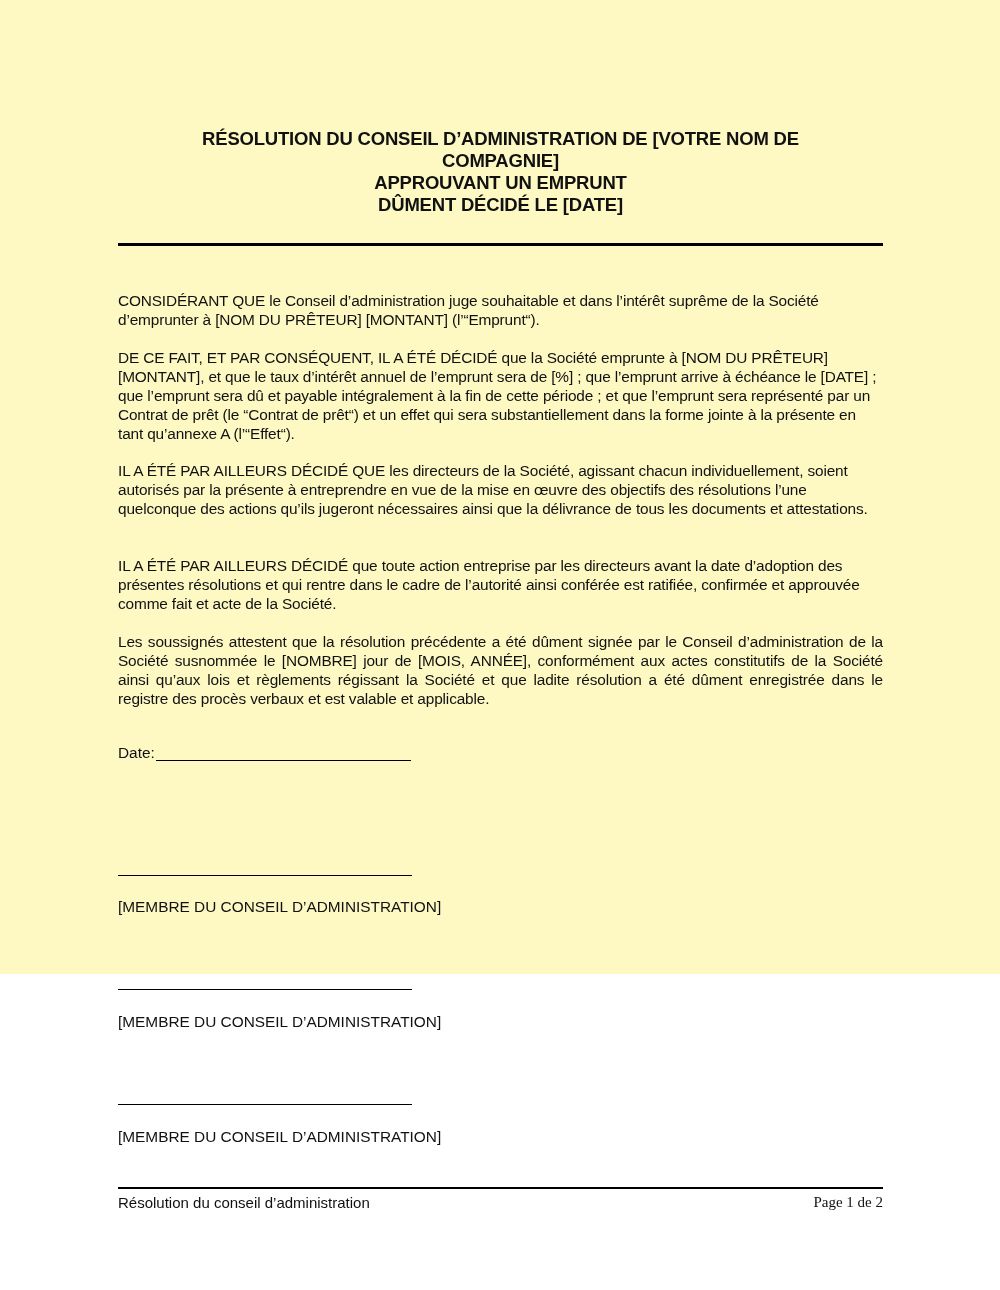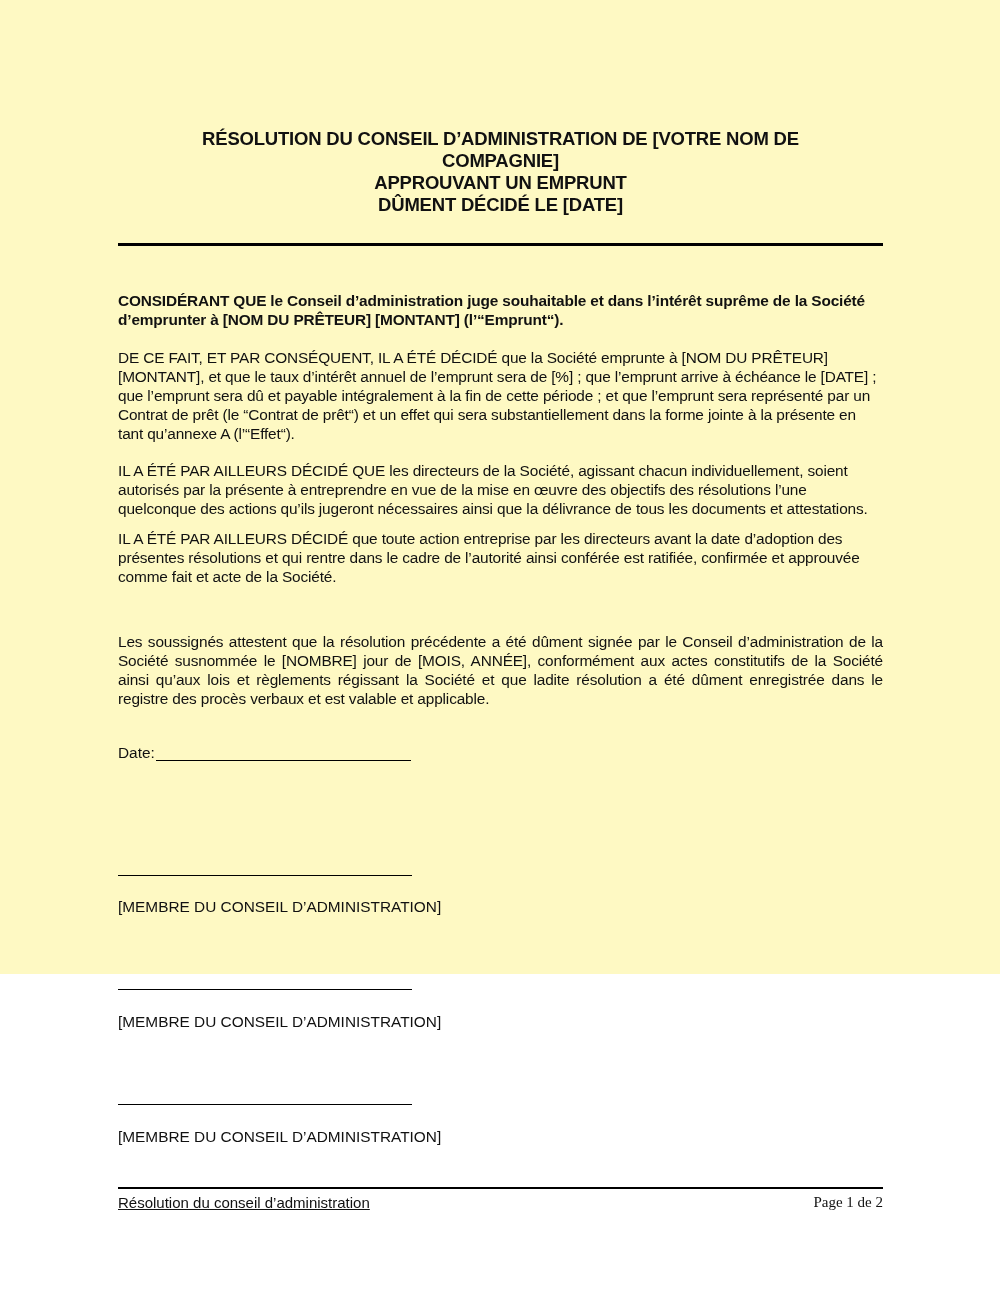--- a/index.html
+++ b/index.html
@@ -10,39 +10,39 @@
            font-weight: bold; font-size: 18.5px; line-height: 22px; letter-spacing: -0.2px; }
   .title div { margin: 0; }
   .rule-thick { position: absolute; left: 118px; width: 765px; top: 243px; height: 3px; background: #000; }
   .para { position: absolute; left: 118px; width: 765px; font-size: 15.4px; line-height: 19px; margin: 0; letter-spacing: -0.15px; }
   .justify { text-align: justify; }
   .sig-line { position: absolute; left: 118px; width: 294px; height: 1px; background: #000; }
   .date-row { position: absolute; left: 118px; top: 743px; font-size: 15.4px; line-height: 19px; display: flex; align-items: flex-start; }
   .date-line { display: inline-block; width: 255px; border-bottom: 1px solid #000; height: 17px; margin-left: 1px; }
   .member { position: absolute; left: 118px; font-size: 15.4px; line-height: 19px; }
   .footer-rule { position: absolute; left: 118px; width: 765px; top: 1187px; height: 2px; background: #000; }
-  .footer-left { position: absolute; left: 118px; top: 1193px; font-size: 15px; line-height: 19px; text-decoration: underline; }
+  .footer-left { position: absolute; left: 118px; top: 1193px; font-size: 15px; line-height: 19px; }
   .footer-right { position: absolute; right: 117px; top: 1193px; font-size: 15px; line-height: 19px; font-family: Liberation Serif, serif; }
 </style>
 </head>
 <body>
 
 <div class="page">
   <div class="title">
     <div>RÉSOLUTION DU CONSEIL D’ADMINISTRATION DE [VOTRE NOM DE</div>
     <div>COMPAGNIE]</div>
     <div>APPROUVANT UN EMPRUNT</div>
     <div>DÛMENT DÉCIDÉ LE [DATE]</div>
   </div>
   <div class="rule-thick"></div>
 
-  <p class="para" style="top:291px;font-weight:bold;">CONSIDÉRANT QUE le Conseil d’administration juge souhaitable et dans l’intérêt suprême de la Société d’emprunter à [NOM DU PRÊTEUR] [MONTANT] (l’“Emprunt“).</p>
+  <p class="para" style="top:291px;">CONSIDÉRANT QUE le Conseil d’administration juge souhaitable et dans l’intérêt suprême de la Société d’emprunter à [NOM DU PRÊTEUR] [MONTANT] (l’“Emprunt“).</p>
   <p class="para" style="top:348px;">DE CE FAIT, ET PAR CONSÉQUENT, IL A ÉTÉ DÉCIDÉ que la Société emprunte à [NOM DU PRÊTEUR] [MONTANT], et que le taux d’intérêt annuel de l’emprunt sera de [%] ; que l’emprunt arrive à échéance le [DATE] ; que l’emprunt sera dû et payable intégralement à la fin de cette période ; et que l’emprunt sera représenté par un Contrat de prêt (le “Contrat de prêt“) et un effet qui sera substantiellement dans la forme jointe à la présente en tant qu’annexe A (l’“Effet“).</p>
   <p class="para" style="top:461px;">IL A ÉTÉ PAR AILLEURS DÉCIDÉ QUE les directeurs de la Société, agissant chacun individuellement, soient autorisés par la présente à entreprendre en vue de la mise en œuvre des objectifs des résolutions l’une quelconque des actions qu’ils jugeront nécessaires ainsi que la délivrance de tous les documents et attestations.</p>
-  <p class="para" style="top:529px;">IL A ÉTÉ PAR AILLEURS DÉCIDÉ que toute action entreprise par les directeurs avant la date d’adoption des présentes résolutions et qui rentre dans le cadre de l’autorité ainsi conférée est ratifiée, confirmée et approuvée comme fait et acte de la Société.</p>
+  <p class="para" style="top:556px;">IL A ÉTÉ PAR AILLEURS DÉCIDÉ que toute action entreprise par les directeurs avant la date d’adoption des présentes résolutions et qui rentre dans le cadre de l’autorité ainsi conférée est ratifiée, confirmée et approuvée comme fait et acte de la Société.</p>
   <p class="para justify" style="top:632px;">Les soussignés attestent que la résolution précédente a été dûment signée par le Conseil d’administration de la Société susnommée le [NOMBRE] jour de [MOIS, ANNÉE], conformément aux actes constitutifs de la Société ainsi qu’aux lois et règlements régissant la Société et que ladite résolution a été dûment enregistrée dans le registre des procès verbaux et est valable et applicable.</p>
 
   <div class="date-row">
     <span>Date:</span>
     <span class="date-line"></span>
   </div>
 
   <div class="sig-line" style="top:875px;"></div>
   <div class="member" style="top:897px;">[MEMBRE DU CONSEIL D’ADMINISTRATION]</div>
 

